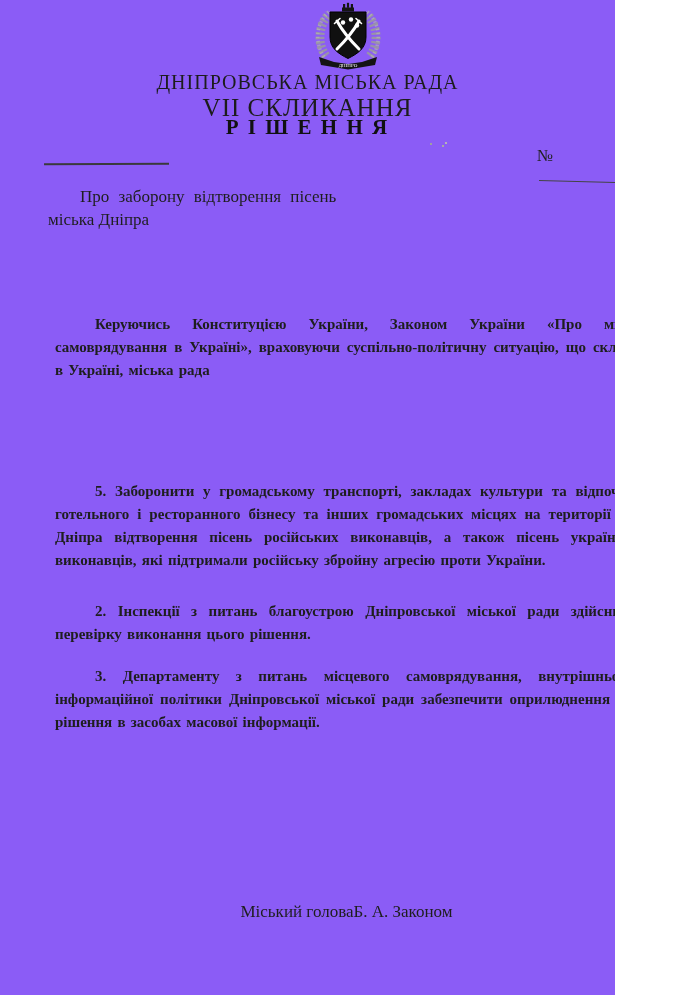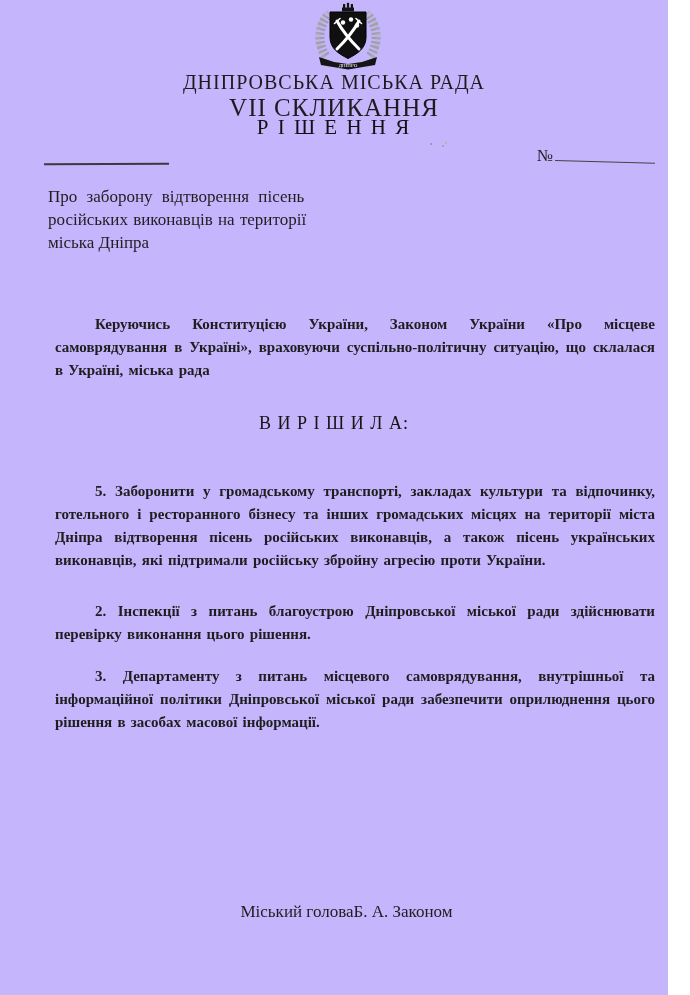--- a/index.html
+++ b/index.html
@@ -1,36 +1,36 @@
 <!DOCTYPE html>
 <html><head>
 <meta charset="utf-8">
 <style>
   html,body { margin:0; padding:0; background:#ffffff; }
   .page {
-    position:relative; width:668px; height:995px; background:#c4b5fd;
+    position:relative; width:615px; height:995px; background:#8b5cf6;
     font-family:"Liberation Serif", serif; color:#222; overflow:hidden;
   }
   .centered { position:absolute; left:0; width:100%; text-align:center; }
   .council   { top:71px;  font-size:20px; letter-spacing:1px; color:#1c1c1c; }
   .convoc    { top:94px;  font-size:25px; letter-spacing:1px; color:#1c1c1c; }
-  .doctype   { top:115px; font-size:21px; font-weight:normal; letter-spacing:2px; color:#111; }
+  .doctype   { top:115px; font-size:21px; font-weight:bold; letter-spacing:2px; color:#111; }
   .emblem    { position:absolute; left:310px; top:2px; width:76px; height:68px; }
 
   .scan-marks { position:absolute; left:430px; top:143px; width:2px; height:2px;
     background:#9f9f9f; box-shadow:12px 2px 0 0 #a8a8a8, 15px -1px 0 0 #b5b5b5; }
 
   .date-line { position:absolute; left:44px; top:149px; width:125px; height:14px;
     border-bottom:2px solid #3a3a3a; transform:rotate(-0.3deg); }
   .num-group { position:absolute; left:537px; top:146px; font-size:17px; color:#222; }
   .num-line  { display:inline-block; width:100px; height:12px;
     border-bottom:1.4px solid #444; margin-left:2px; transform:rotate(1.6deg); transform-origin:left bottom; }
 
   .subject { position:absolute; left:48px; top:185px; font-size:17px; line-height:23px; color:#1e1e1e; }
-  .subject .l1 { word-spacing:5px; }
+  .subject .l1 { word-spacing:5px;margin-left:32px; }
   .subject .l2 { word-spacing:1px; }
 
   p.body-par {
     position:absolute; left:46px; width:600px; margin:9px;
     font-size:15px; line-height:23px; color:#1e1e1e;
     text-align:justify; text-align-last:left; text-indent:40px; word-spacing:1.5px;font-weight:bold;
   }
   .preamble { top:304px; }
   .resolved { top:413px; font-size:18px; letter-spacing:1px; color:#151515; }
   .item1 { top:471px; }
@@ -83,27 +83,25 @@
 
   <div class="scan-marks"></div>
 
   <div class="date-line"></div>
   <div class="num-group">
     <span>№</span><span class="num-line"></span>
   </div>
 
   <div class="subject">
     <div class="l1">Про заборону відтворення пісень</div>
-    <div class="l2">російських виконавців на території</div>
     <div class="l3">міська Дніпра</div>
   </div>
 
   <p class="body-par preamble">Керуючись Конституцією України, Законом України «Про місцеве самоврядування в Україні», враховуючи суспільно-політичну ситуацію, що склалася в Україні, міська рада</p>
 
-  <div class="centered resolved">В И Р І Ш И Л А:</div>
 
   <p class="body-par item1">5. Заборонити у громадському транспорті, закладах культури та відпочинку, готельного і ресторанного бізнесу та інших громадських місцях на території міста Дніпра відтворення пісень російських виконавців, а також пісень українських виконавців, які підтримали російську збройну агресію проти України.</p>
   <p class="body-par item2">2. Інспекції з питань благоустрою Дніпровської міської ради здійснювати перевірку виконання цього рішення.</p>
   <p class="body-par item3">3. Департаменту з питань місцевого самоврядування, внутрішньої та інформаційної політики Дніпровської міської ради забезпечити оприлюднення цього рішення в засобах масової інформації.</p>
 
   <div class="sig-row">
     <span>Міський голова</span>
     <span>Б. А. Законом</span>
   </div>
 

